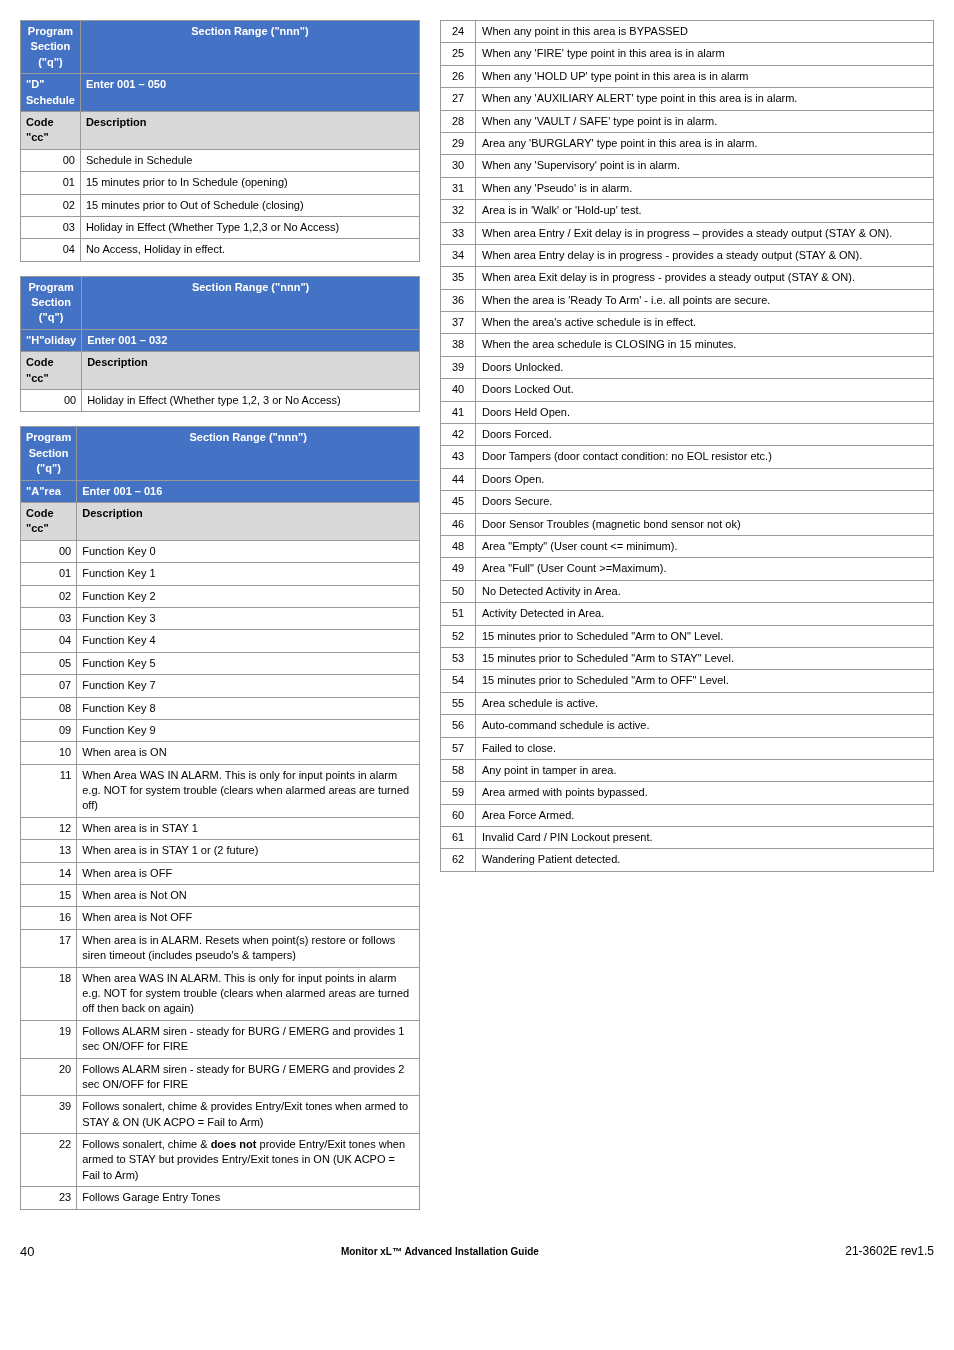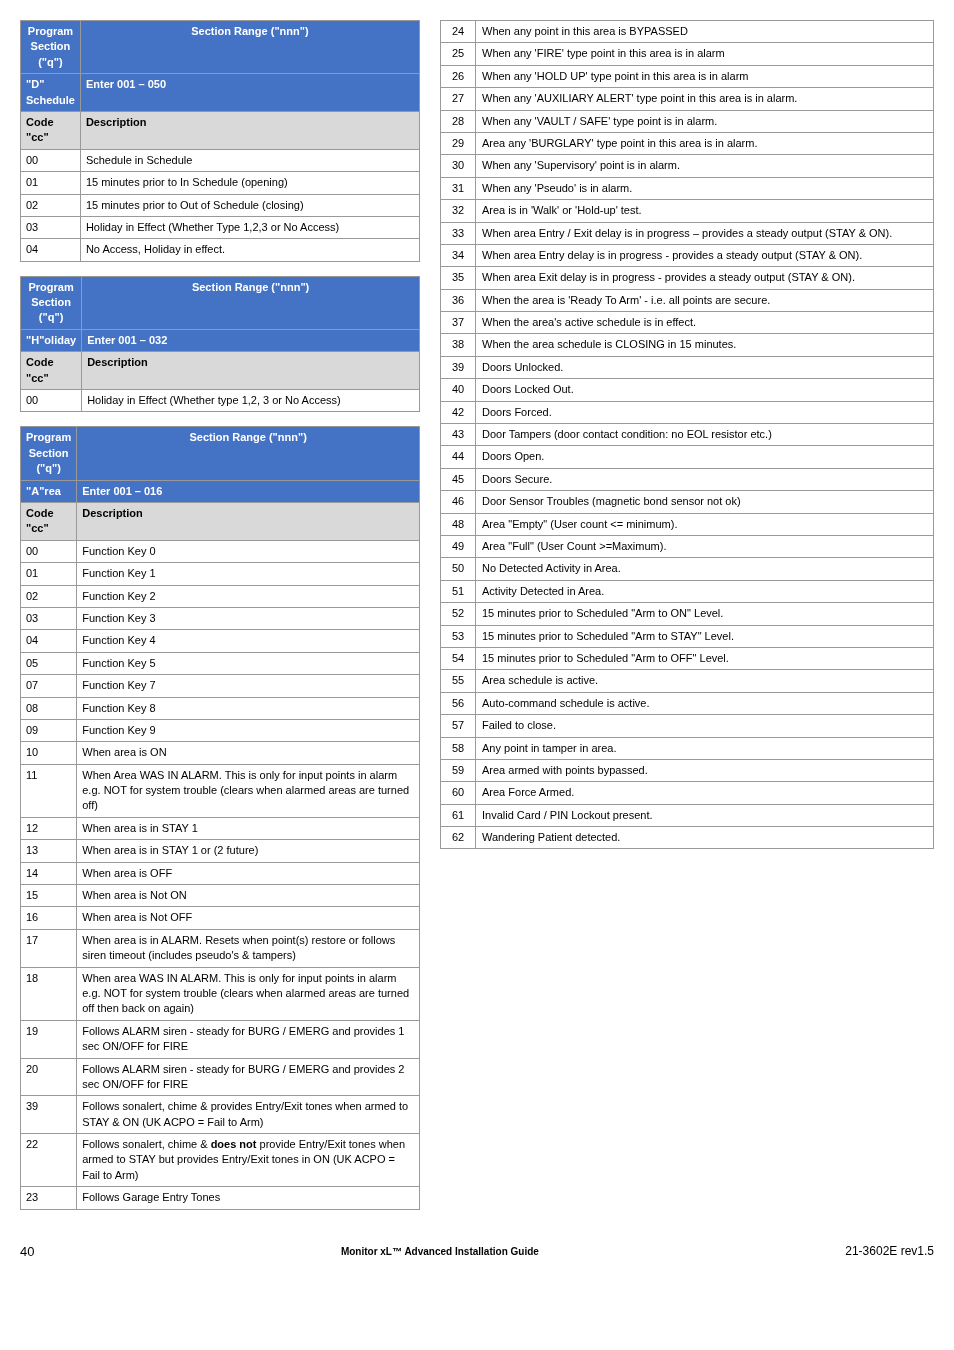--- a/index.html
+++ b/index.html
@@ -43,21 +43,21 @@
       background: #4472C4;
       color: #fff;
       font-weight: bold;
       font-size: 11px;
     }
     .col-header-row td {
       background: #D9D9D9;
       font-weight: bold;
     }
     .data-row td:first-child {
-      text-align: left;
+      text-align: right;
       width: 40px;
     }
     .right-table {
       width: 100%;
       border-collapse: collapse;
     }
     .right-table td {
       border: 1px solid #999;
       padding: 3px 6px;
       vertical-align: top;
@@ -345,20 +345,24 @@
           </tr>
           <tr>
             <td>39</td>
             <td>Doors Unlocked.</td>
           </tr>
           <tr>
             <td>40</td>
             <td>Doors Locked Out.</td>
           </tr>
           <tr>
+            <td>41</td>
+            <td>Doors Held Open.</td>
+          </tr>
+          <tr>
             <td>42</td>
             <td>Doors Forced.</td>
           </tr>
           <tr>
             <td>43</td>
             <td>Door Tampers (door contact condition: no EOL resistor etc.)</td>
           </tr>
           <tr>
             <td>44</td>
             <td>Doors Open.</td>

